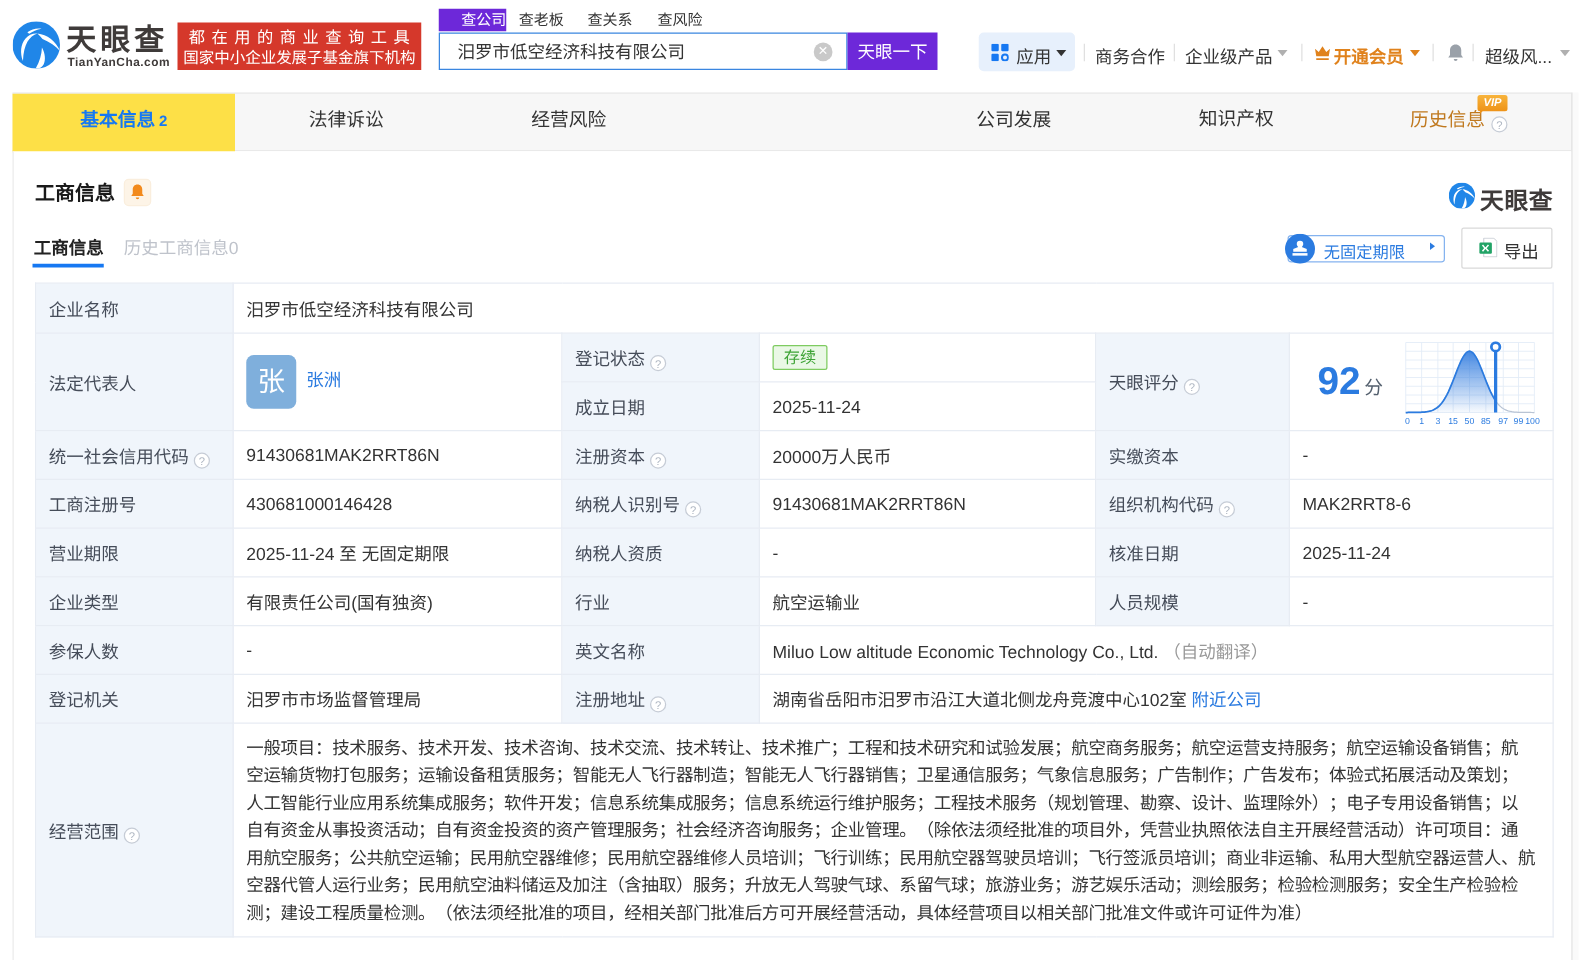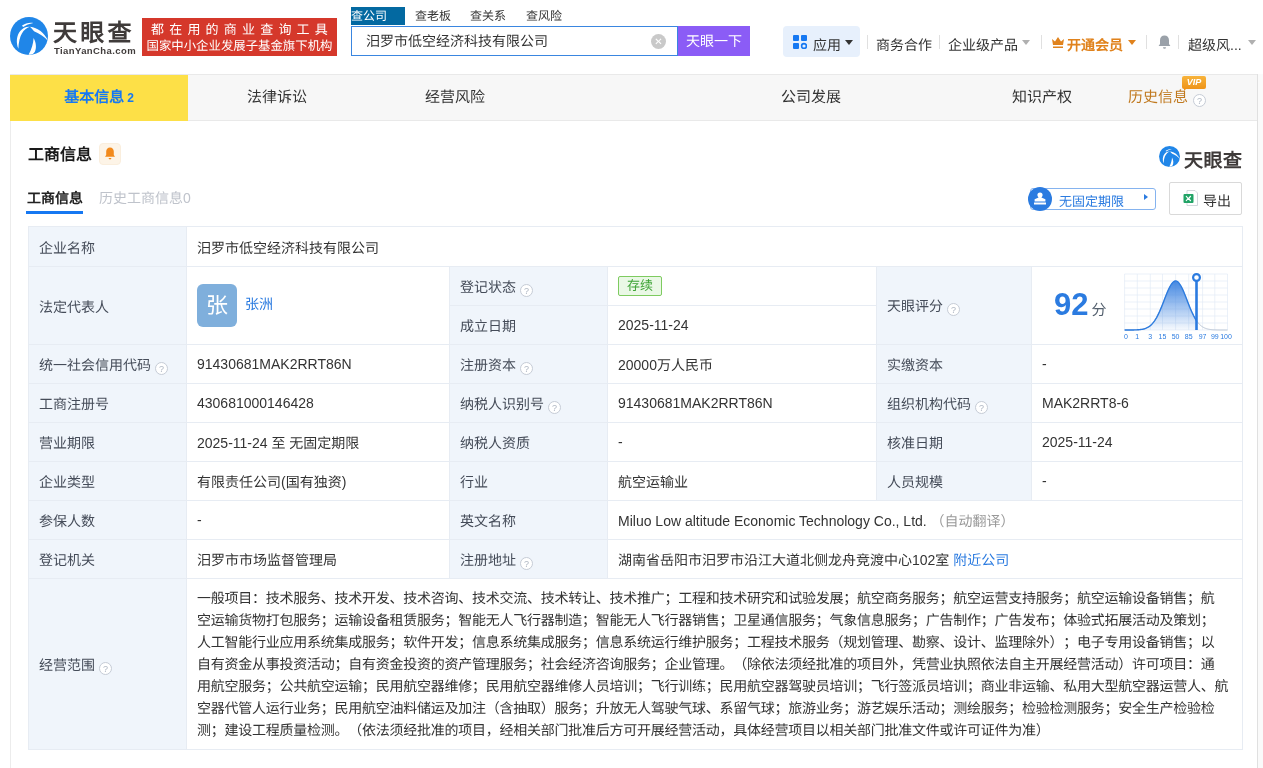--- a/index.html
+++ b/index.html
@@ -12,25 +12,25 @@
 
 #hdr { position:absolute; left:0; top:0; width:1263px; height:74px; background:#fff; }
 .logo-cn { left:53px; top:20px; font-size:24px; line-height:26px; font-weight:bold; color:#3f3b3a; letter-spacing:3.2px; }
 .logo-en { left:54px; top:45px; font-size:9.5px; font-weight:bold; color:#3f3b3a; letter-spacing:0.4px; }
 #redbadge { left:142px; top:18px; width:195px; height:38px; background:#d5382b; color:#fff; text-align:center; overflow:hidden; }
 #redbadge .l1 { font-size:13px; line-height:15px; letter-spacing:5.2px; margin-top:4px; margin-left:5px; white-space:nowrap; }
 #redbadge .l2 { font-size:12.4px; line-height:16px; letter-spacing:0; margin-top:1px; white-space:nowrap; }
 
 
 .stab { top:7px; height:18px; font-size:12px; line-height:18px; }
-#stab-a { left:351px; width:54px; background:#0369a1; color:#fff; text-align:left; }
+#stab-a { left:351px; width:54px; background:#6d28d9; color:#fff; text-align:right; }
 .stabx { color:#333; }
 #sinput { left:351px; top:26px; width:327px; height:30px; border:1px solid #3a86e0; background:#fff; font-size:14px; line-height:28px; padding-left:14px; color:#333; }
 #sclear { left:651px; top:34px; width:15px; height:15px; border-radius:50%; background:#c9c9c9; color:#fff; font-size:10px; line-height:15px; text-align:center; }
-#sbtn { left:678px; top:26px; width:72px; height:30px; background:#8b5cf6; color:#fff; font-size:14px; line-height:30px; text-align:center; }
+#sbtn { left:678px; top:26px; width:72px; height:30px; background:#6d28d9; color:#fff; font-size:14px; line-height:30px; text-align:center; }
 
 
 #appbox { left:783px; top:26px; width:77px; height:31px; background:#e7f0fc; border-radius:4px; }
 .hmenu { top:34px; font-size:14px; color:#333; }
 .hsep { top:35px; width:1px; height:14px; background:#e0e0e0; }
 .caret { width:0; height:0; border-left:4.5px solid transparent; border-right:4.5px solid transparent; border-top:5px solid #333; }
 .caret.gray { border-top-color:#b0b0b0; }
 .caret.orange { border-top-color:#e0821c; }
 
 
@@ -134,21 +134,21 @@
     <div class="abs hsep" style="left:1178px;"></div>
     <div class="abs hmenu" style="left:1188px;">超级风...</div>
     <div class="abs caret gray" style="left:1248px; top:40px;"></div>
   </div>
 
   <div id="navbar">
     <div class="ntab" id="ntab0" style="left:0;">基本信息<span class="nsup">2</span></div>
     <div class="ntab" style="left:178px;">法律诉讼</div>
     <div class="ntab" style="left:356px;">经营风险</div>
     <div class="ntab" style="left:712px;">公司发展</div>
-    <div class="ntab" style="left:943px;">知识产权</div>
+    <div class="ntab" style="left:890px;font-family:Liberation Serif, serif;">知识产权</div>
     <div class="ntab" id="ntab6" style="left:1068px;">历史信息<span class="qm" style="margin-left:5px;">?</span></div>
     <div class="abs" style="left:1172px; top:-45px;"></div>
   </div>
 
   <div class="abs" style="left:1182px; top:76px; width:24px; height:13px; background:linear-gradient(180deg,#f8b43c,#ee9318); border-radius:2px; color:#fff; font-size:9px; font-weight:bold; font-style:italic; text-align:center; line-height:13px;">VIP</div>
   <div class="abs" style="left:1184px; top:88px; width:0; height:0; border-left:3px solid #ee9318; border-bottom:3px solid transparent;"></div>
 
   <div id="rstrip"></div>
 
   <div id="container">

